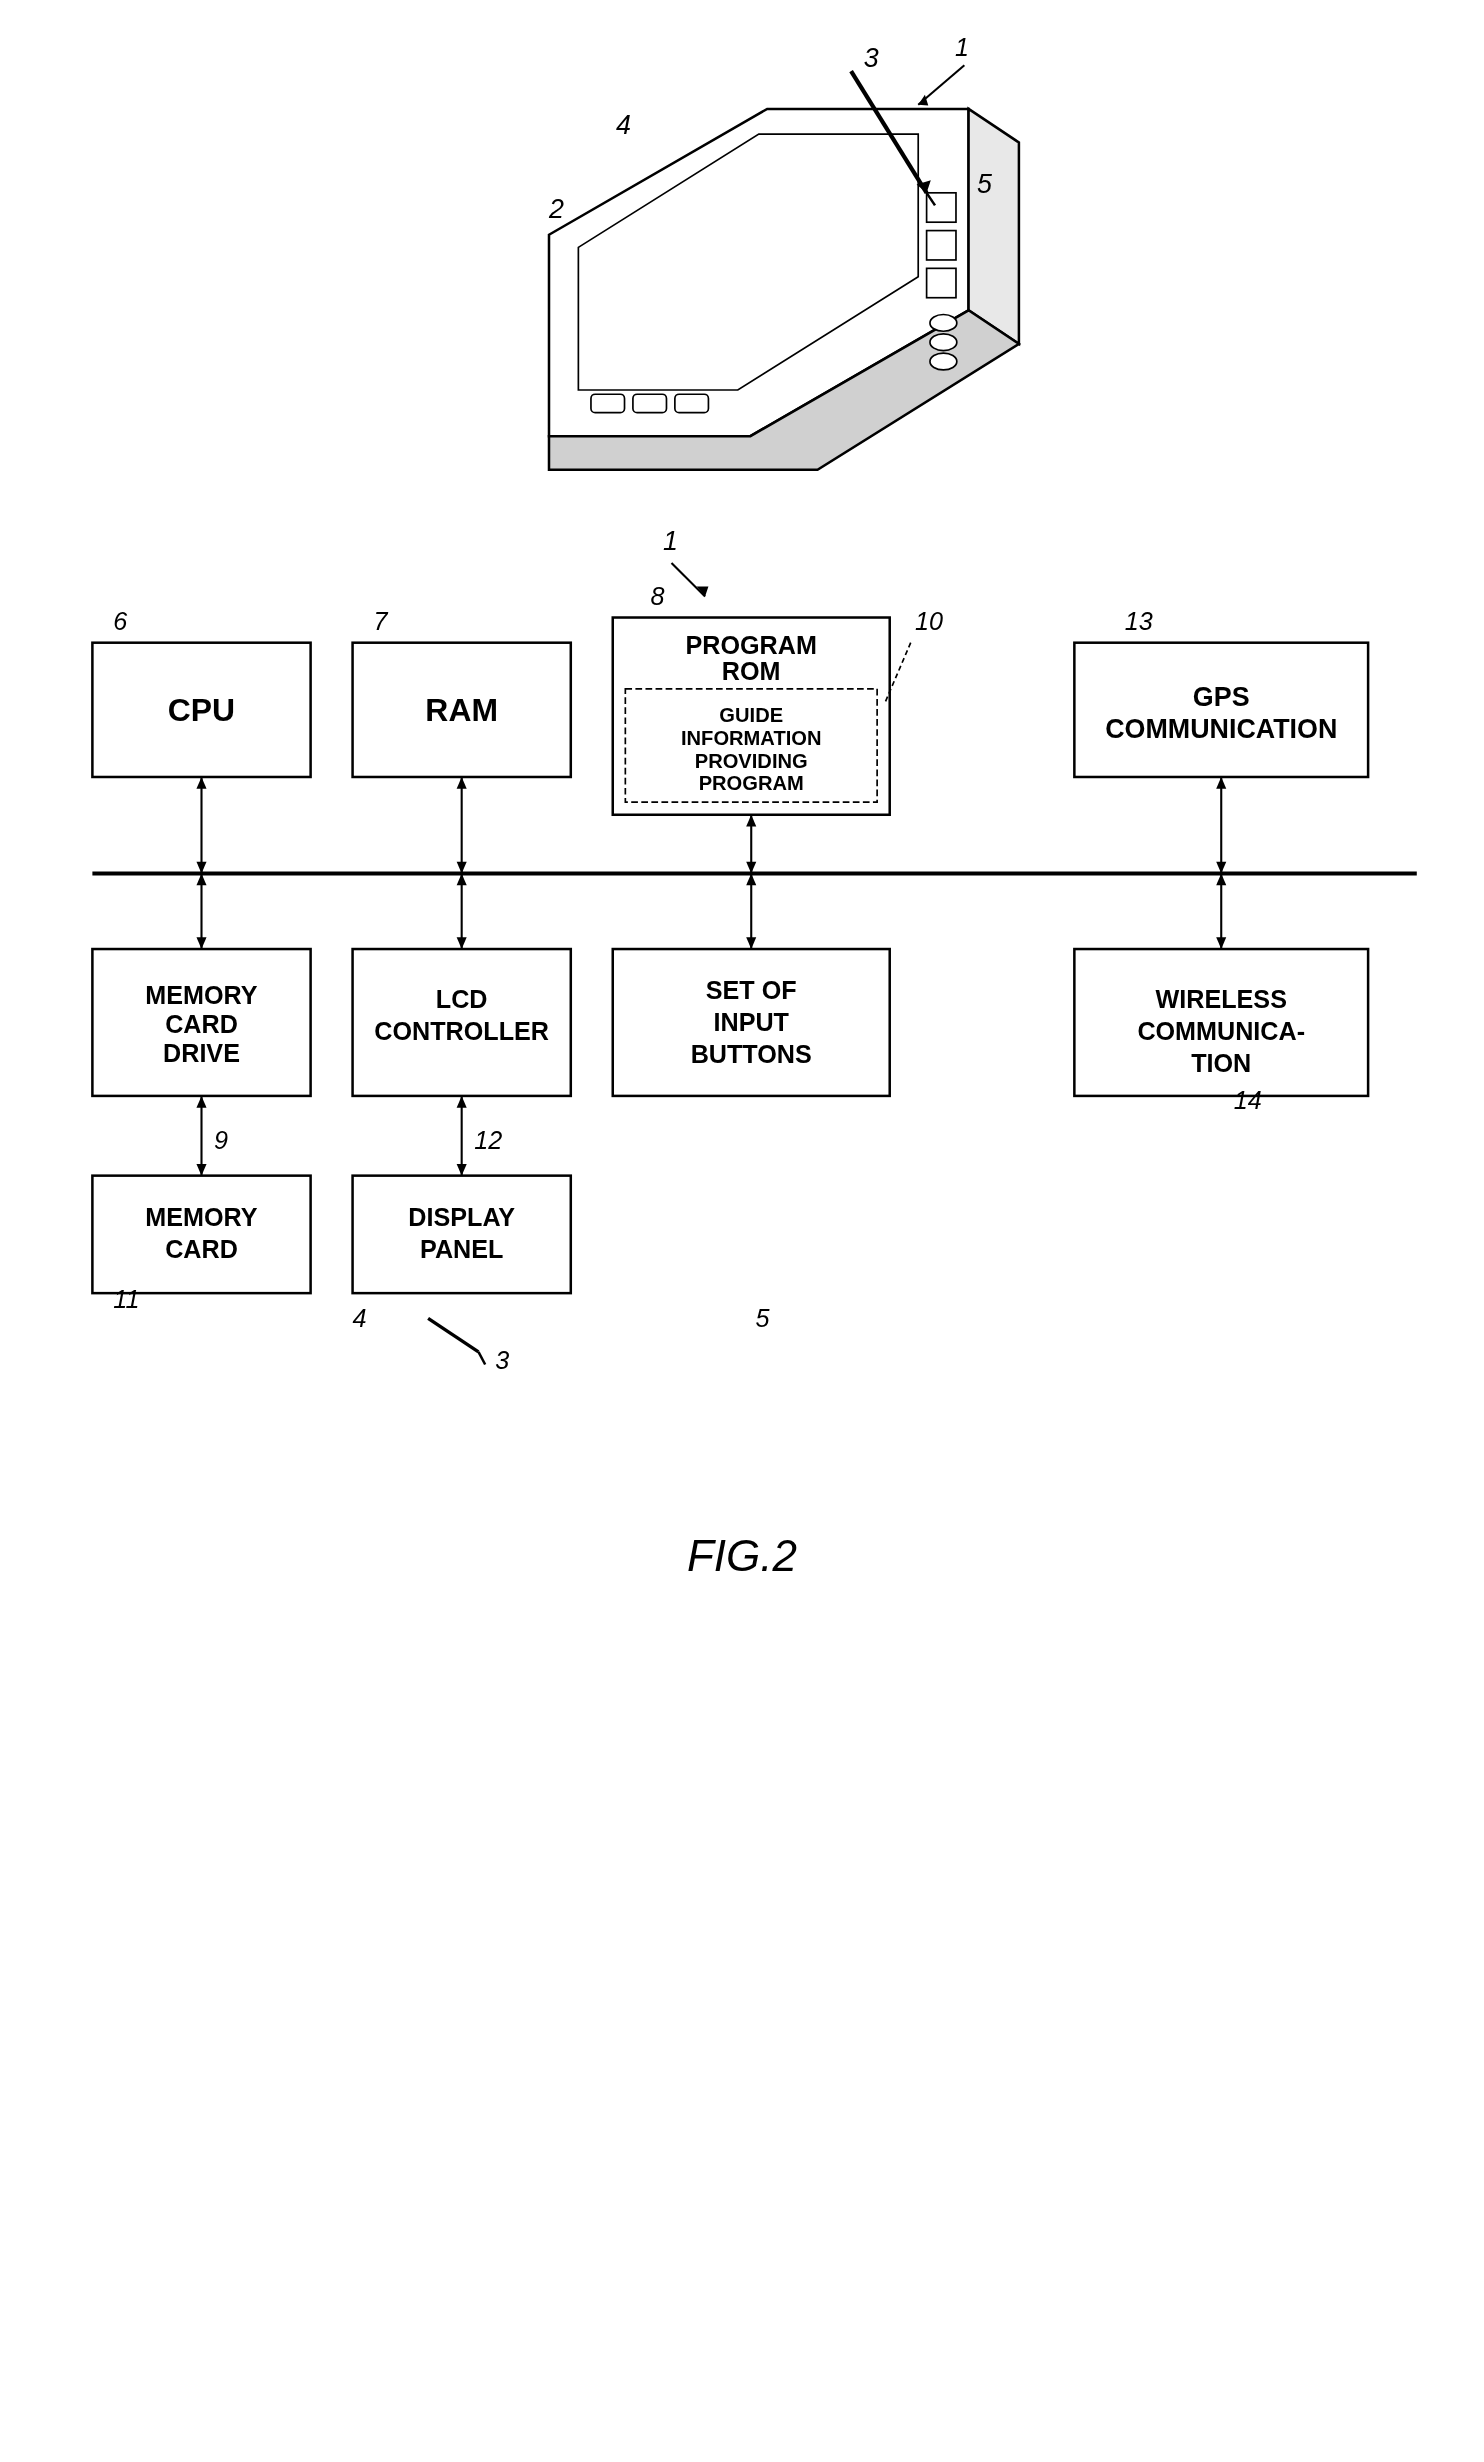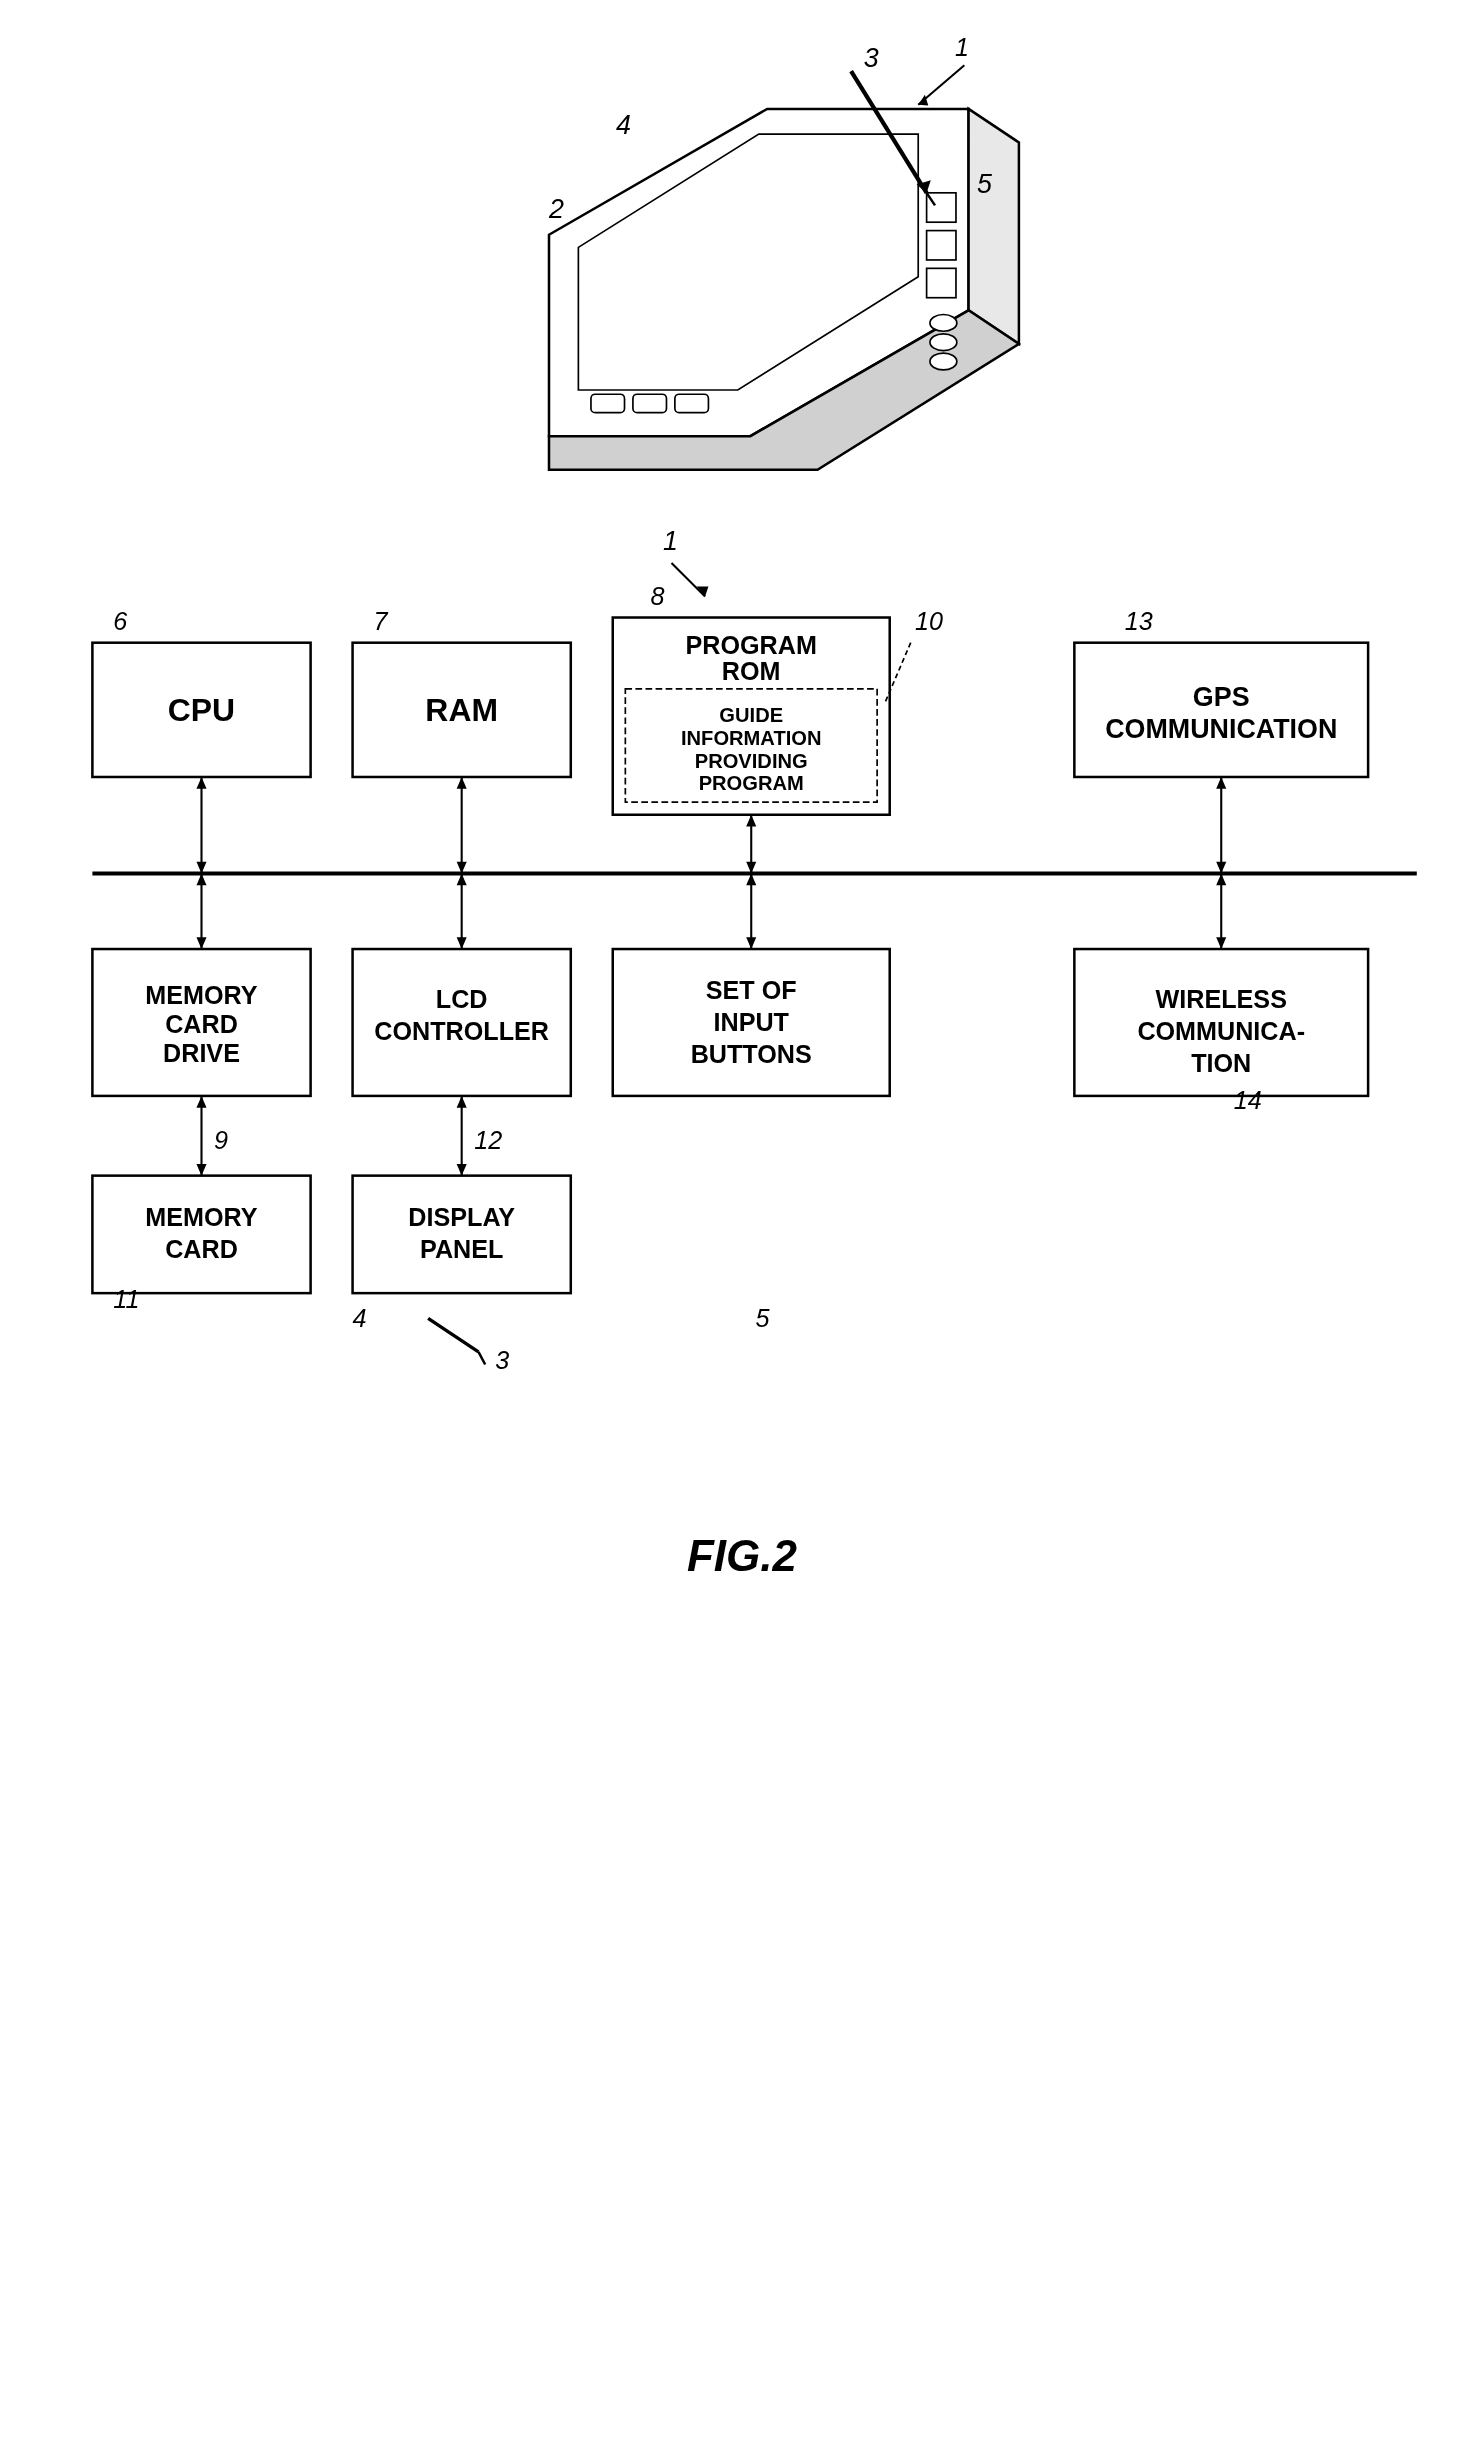--- a/index.html
+++ b/index.html
@@ -32,21 +32,21 @@
 
     
     .fig2-container {
       position: relative;
       width: 100%;
       padding: 34px 67px 67px 67px;
     }
 
     .fig2-title {
       font-size: 44px;
-      font-weight: bold;
+      font-weight: normal;
       text-align: center;
       margin-top: 17px;
       font-style: italic;
     }
 
     .reference-num {
       font-style: italic;
       font-size: 25px;
       position: absolute;
     }

